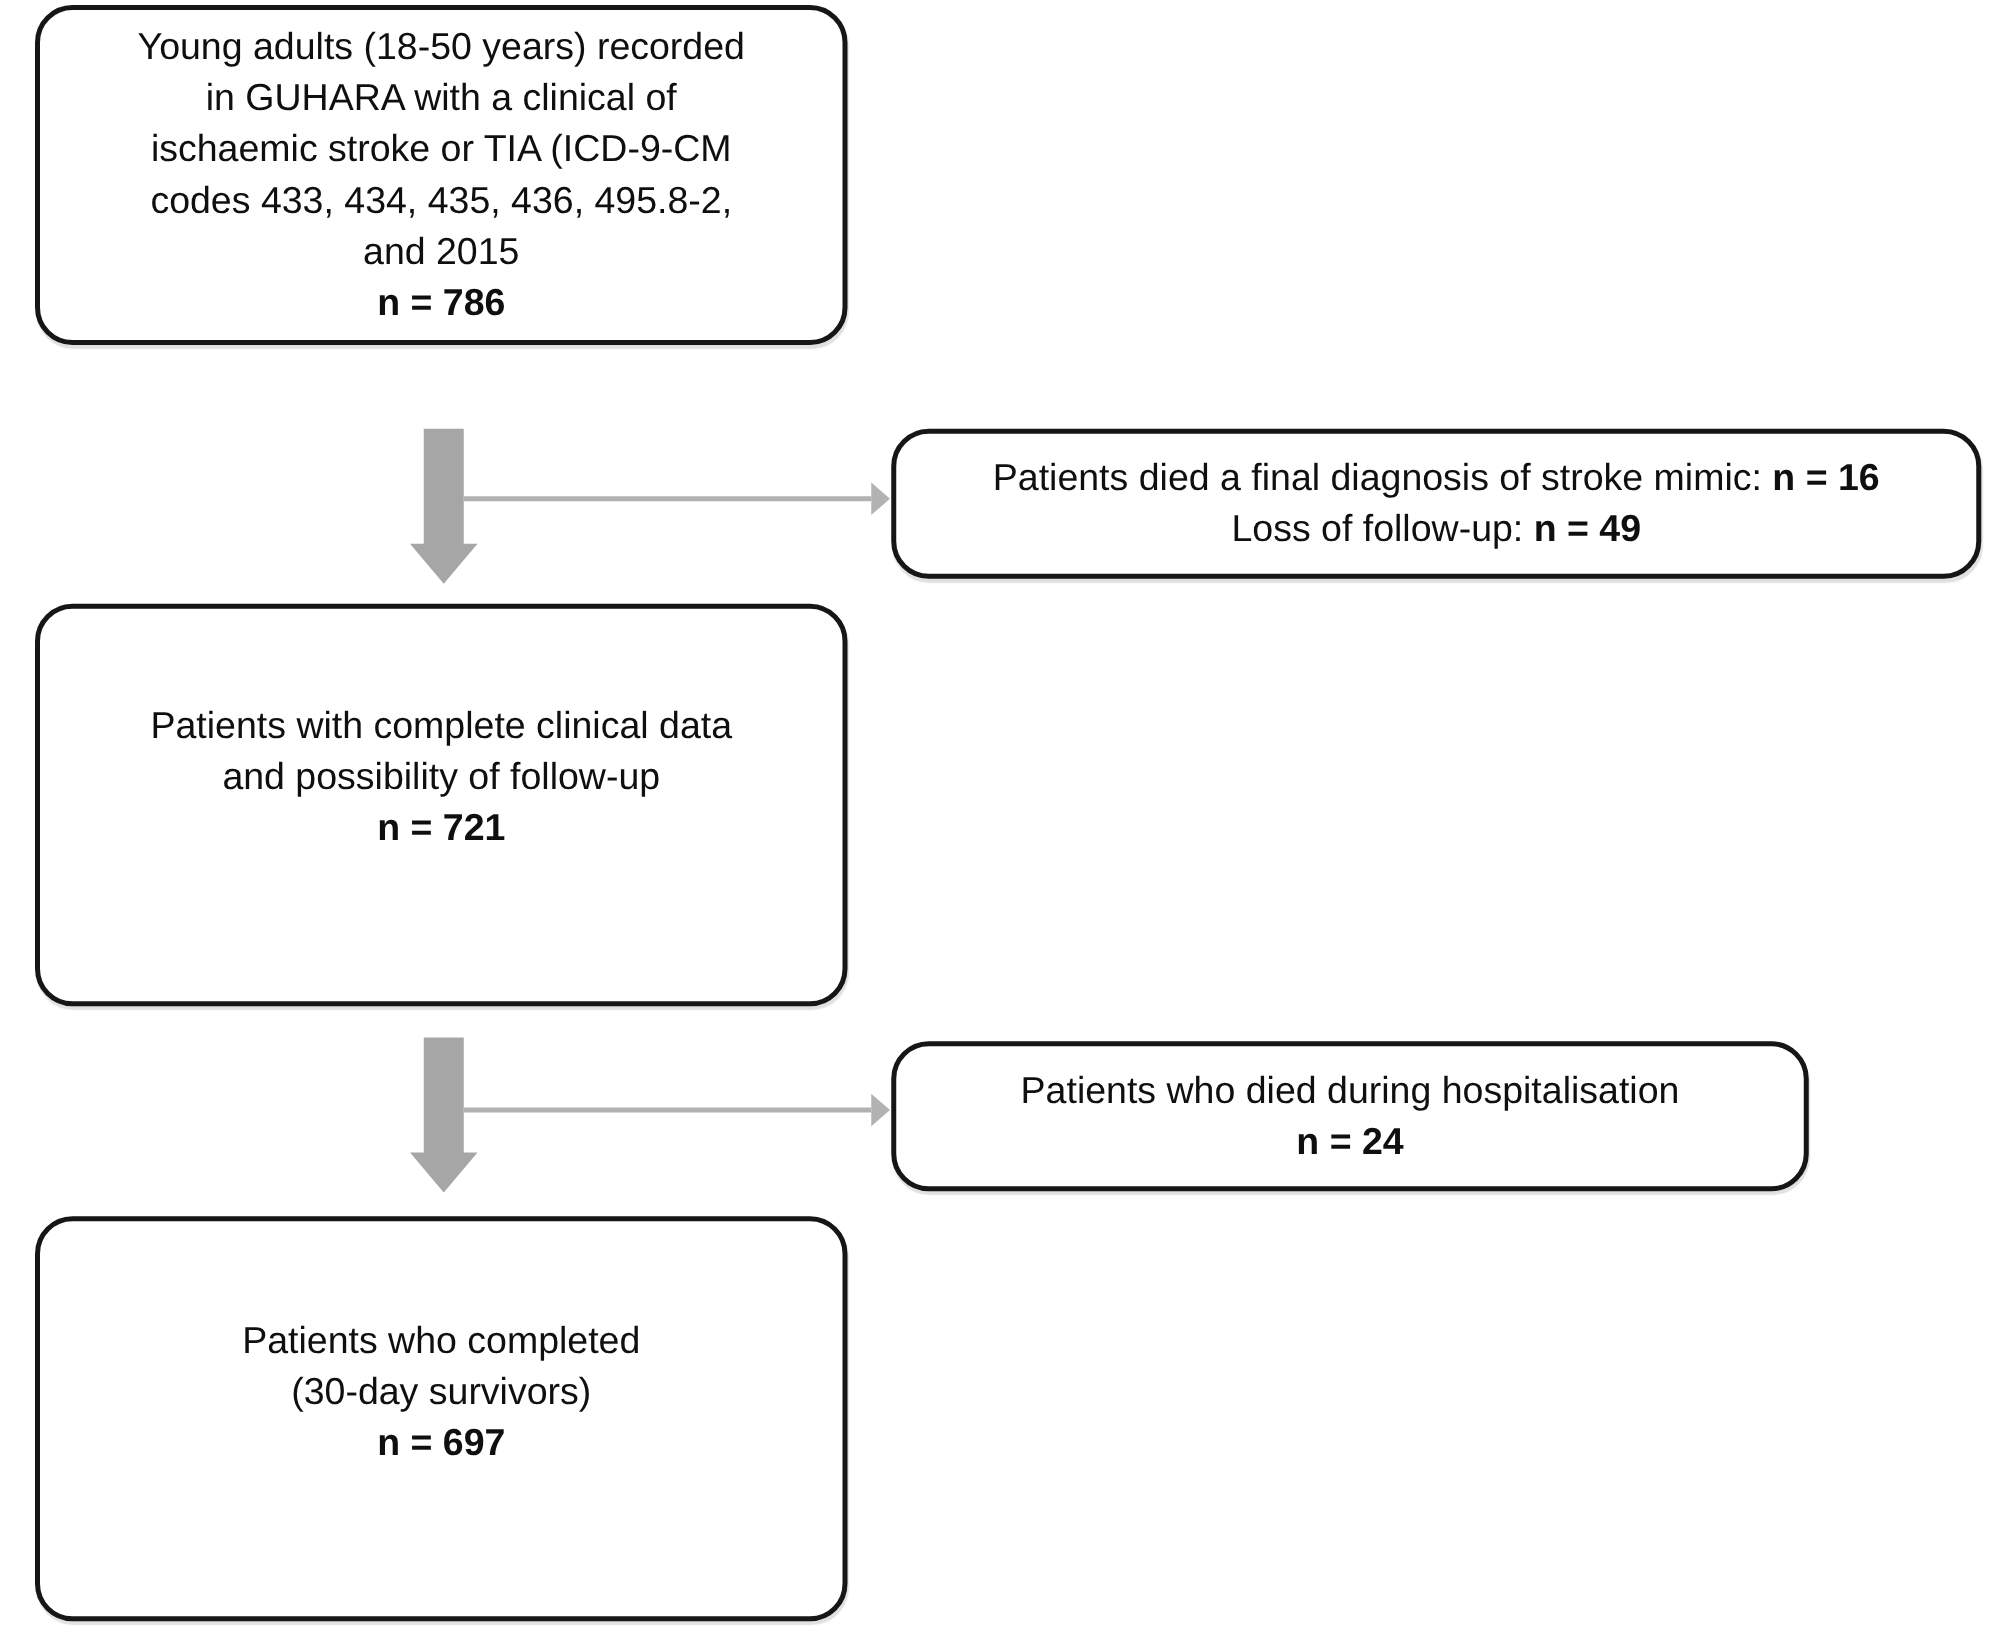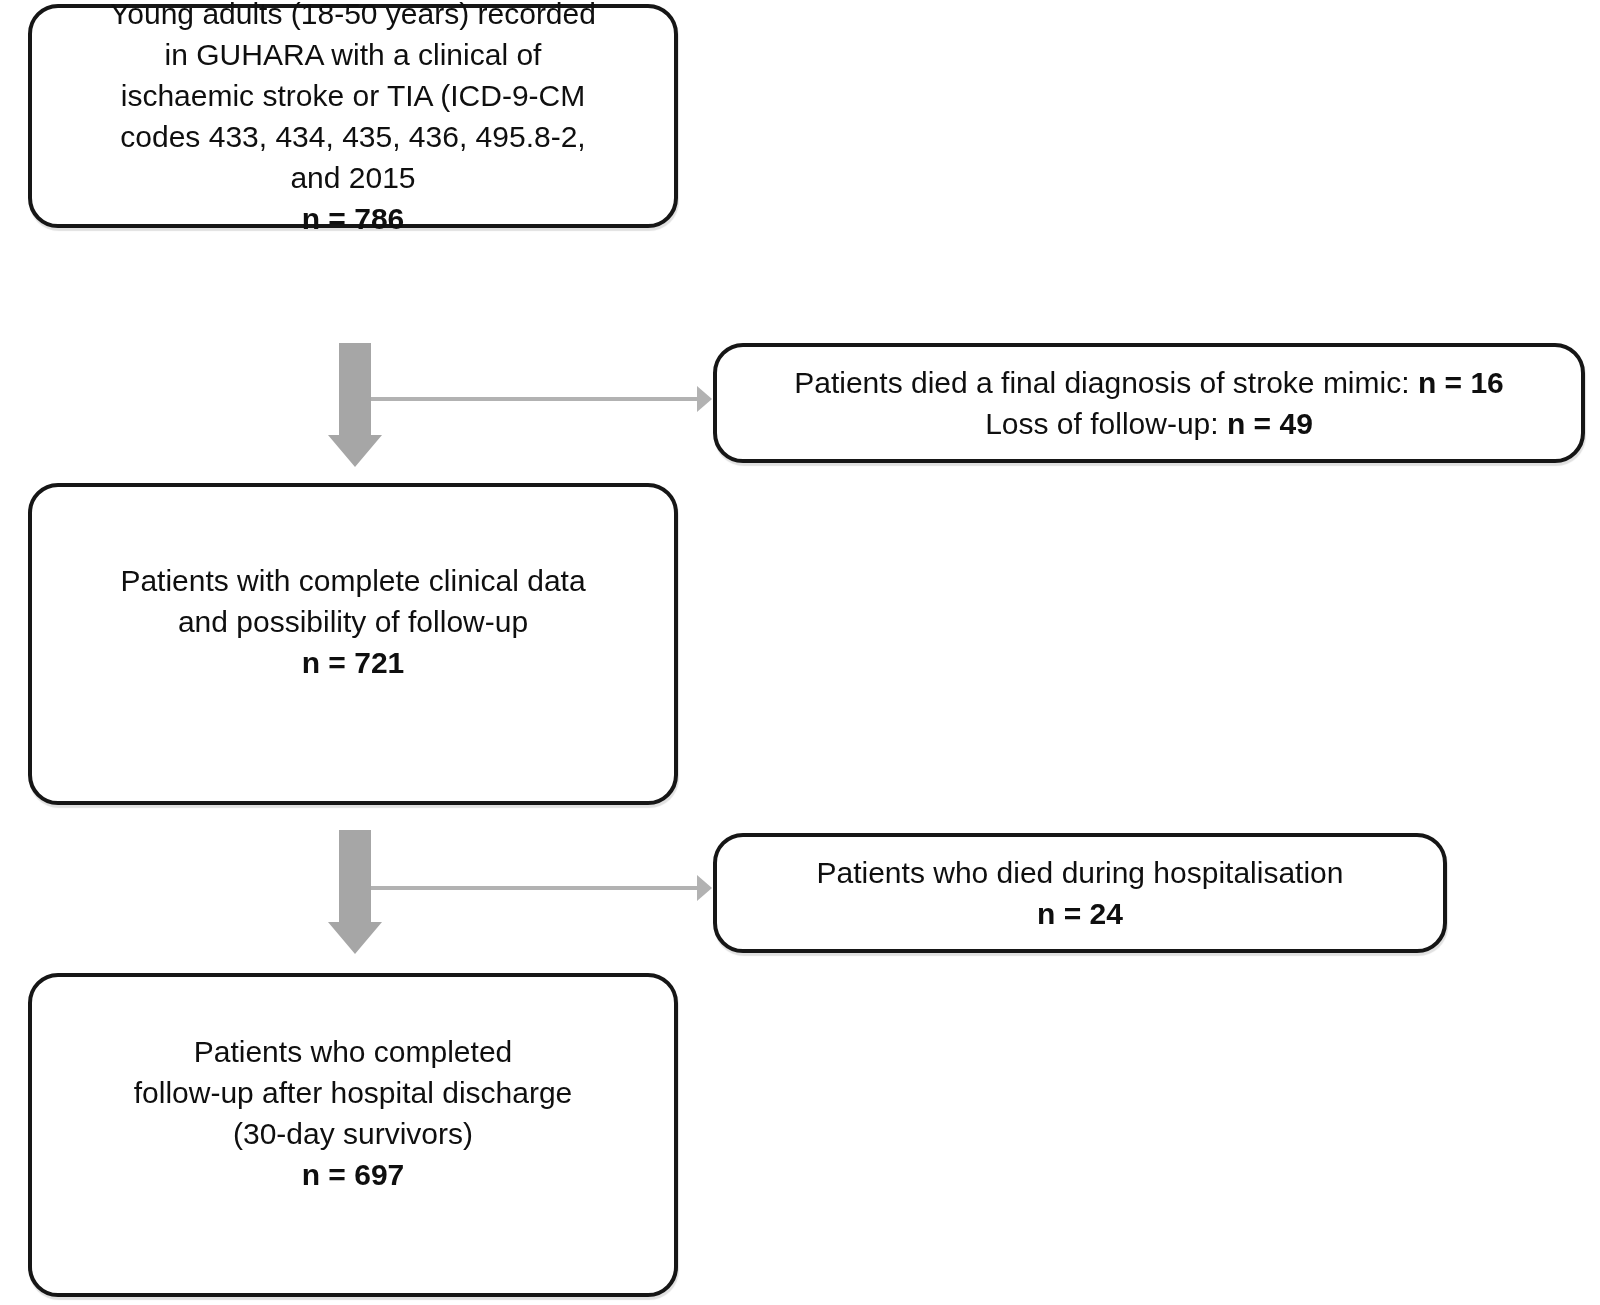--- a/index.html
+++ b/index.html
@@ -42,21 +42,21 @@
     z-index: 2;
     box-shadow: 1px 3px 1px rgba(0,0,0,0.12);
   }
   .box-line {
     font-size: 30px;
     line-height: 41px;
     white-space: nowrap;
   }
   .count { font-weight: 700; }
   
-  .box-source   { left: 28px;  top: 4px;   width: 650px; height: 224px; }
+  .box-source   { left: 28px;  top: 4px;   width: 650px; height: 272px; }
   .box-complete { left: 28px;  top: 483px; width: 650px; height: 322px; padding-bottom: 46px; }
   .box-survivors{ left: 28px;  top: 973px; width: 650px; height: 324px; padding-bottom: 44px; }
   
   .box-excluded1{ left: 713px; top: 343px; width: 872px; height: 120px; }
   .box-excluded2{ left: 713px; top: 833px; width: 734px; height: 120px; }
 </style>
 </head>
 <body>
 
 <div class="canvas">
@@ -98,18 +98,17 @@
     <div class="box-line count">n = 721</div>
   </div>
 
   <div class="box box-excluded2">
     <div class="box-line">Patients who died during hospitalisation</div>
     <div class="box-line count">n = 24</div>
   </div>
 
   <div class="box box-survivors">
     <div class="box-line">Patients who completed</div>
-    <div class="box-line">follow-up after hospital discharge</div>
     <div class="box-line">(30-day survivors)</div>
     <div class="box-line count">n = 697</div>
   </div>
 
 </div>
 
 </body></html>

